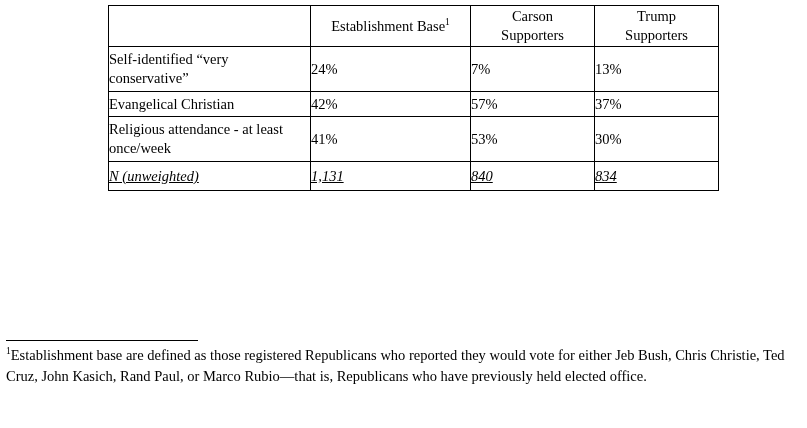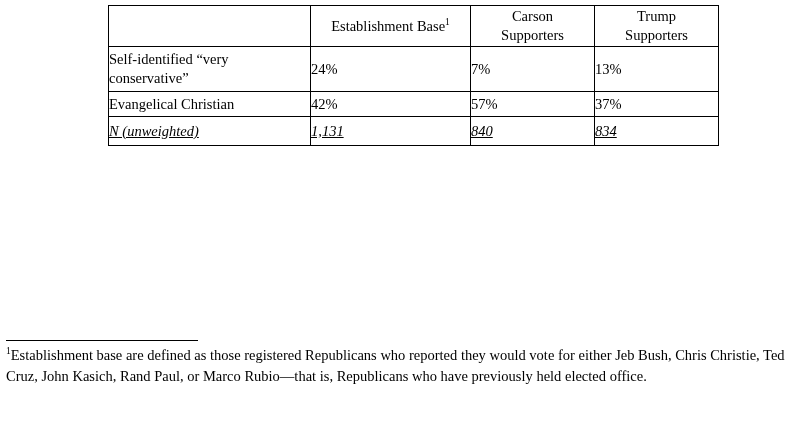--- a/index.html
+++ b/index.html
@@ -121,20 +121,26 @@
           <td class="row-val">24%</td>
           <td class="row-val">7%</td>
           <td class="row-val">13%</td>
         </tr>
         <tr class="r2">
           <td class="row-label">Evangelical Christian</td>
           <td class="row-val">42%</td>
           <td class="row-val">57%</td>
           <td class="row-val">37%</td>
         </tr>
+        <tr class="r3">
+          <td class="row-label">Religious attendance - at least once/week</td>
+          <td class="row-val">41%</td>
+          <td class="row-val">53%</td>
+          <td class="row-val">30%</td>
+        </tr>
         <tr class="r5">
           <td class="row-label italic">N (unweighted)</td>
           <td class="row-val italic">1,131</td>
           <td class="row-val italic">840</td>
           <td class="row-val italic">834</td>
         </tr>
       </tbody>
     </table>
   </div>
 

